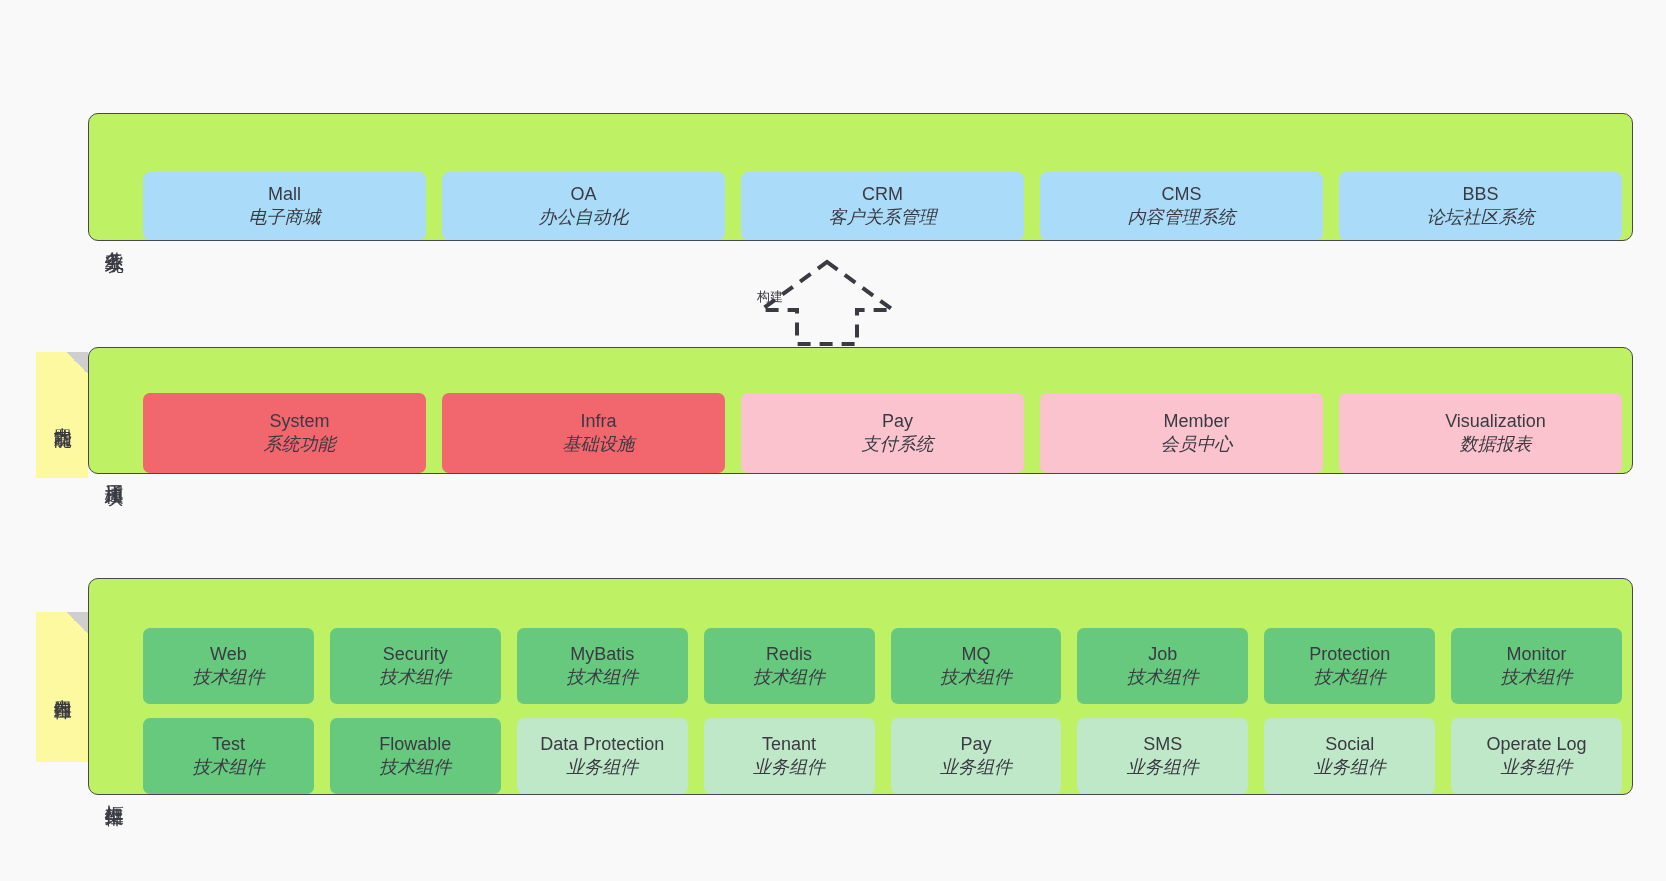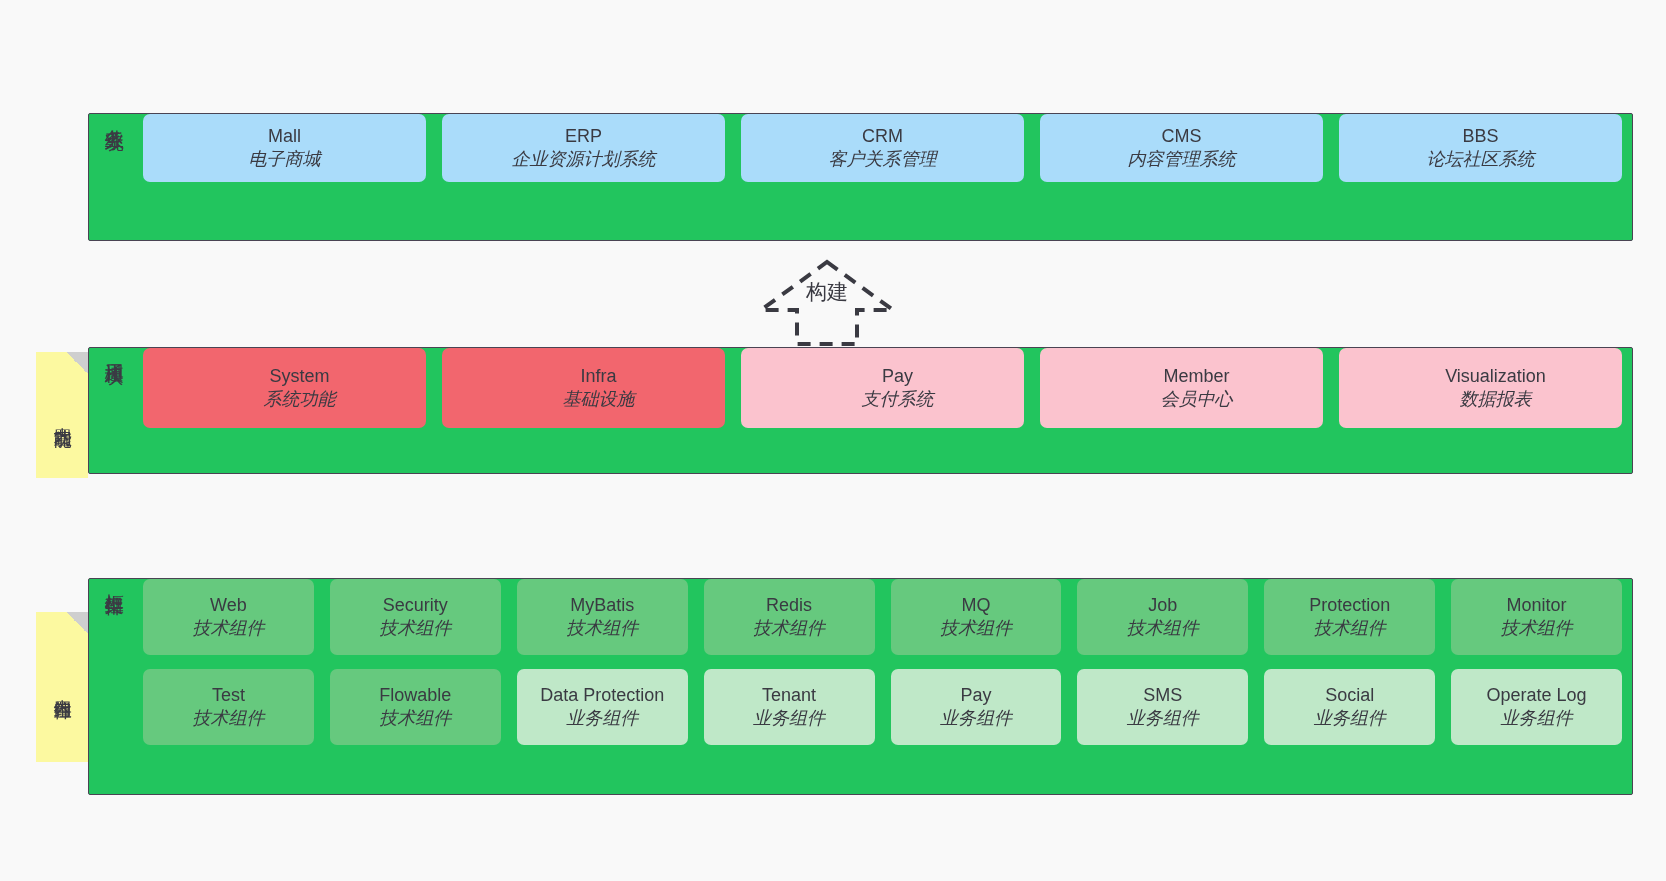--- a/index.html
+++ b/index.html
@@ -17,26 +17,26 @@
   }
 
   .canvas {
     position: absolute;
     inset: 0;
   }
 
   
   .layer {
     position: absolute;
-    background: #22c55e;
+    background: #bef264;
     border: 1.6px solid #4a4453;
-    border-radius: 2px;
+    border-radius: 10px;
     box-sizing: border-box;
     display: flex;
-    align-items: flex-start;
+    align-items: flex-end;
   }
 
   .layer-title {
     width: 50px;
     flex: 0 0 50px;
     display: flex;
     align-items: center;
     justify-content: center;
     font-size: 19px;
     line-height: 1.18;
@@ -129,22 +129,21 @@
     position: absolute;
     width: 140px;
     height: 88px;
   }
   .arrow svg { display: block; overflow: visible; }
   .arrow-label {
     position: absolute;
     left: 0;
     right: 0;
     bottom: 12px;
-    text-align: center;
-    font-size: 21px;
+    font-size: 13px;
     color: #3a3a42;
     background: transparent;
   }
   #arrow-build     { left: 757px; top: 258px; }
   #arrow-implement { left: 772px; top: 492px; }
   #arrow-build .arrow-label     { bottom: 40px; }
   #arrow-implement .arrow-label { bottom: 38px; }
 </style>
 </head>
 <body>
@@ -153,22 +152,22 @@
 
   <div class="layer" id="layer-business">
     <div class="layer-title">业务系统</div>
     <div class="layer-body">
       <div class="row">
         <div class="cell fill-blue">
           <span class="en">Mall</span>
           <span class="cn">电子商城</span>
         </div>
         <div class="cell fill-blue">
-          <span class="en">ERP</span>
-          <span class="cn">企业资源计划系统</span>
+          <span class="en">OA</span>
+          <span class="cn">办公自动化</span>
         </div>
         <div class="cell fill-blue">
           <span class="en">CRM</span>
           <span class="cn">客户关系管理</span>
         </div>
         <div class="cell fill-blue">
           <span class="en">CMS</span>
           <span class="cn">内容管理系统</span>
         </div>
         <div class="cell fill-blue">

